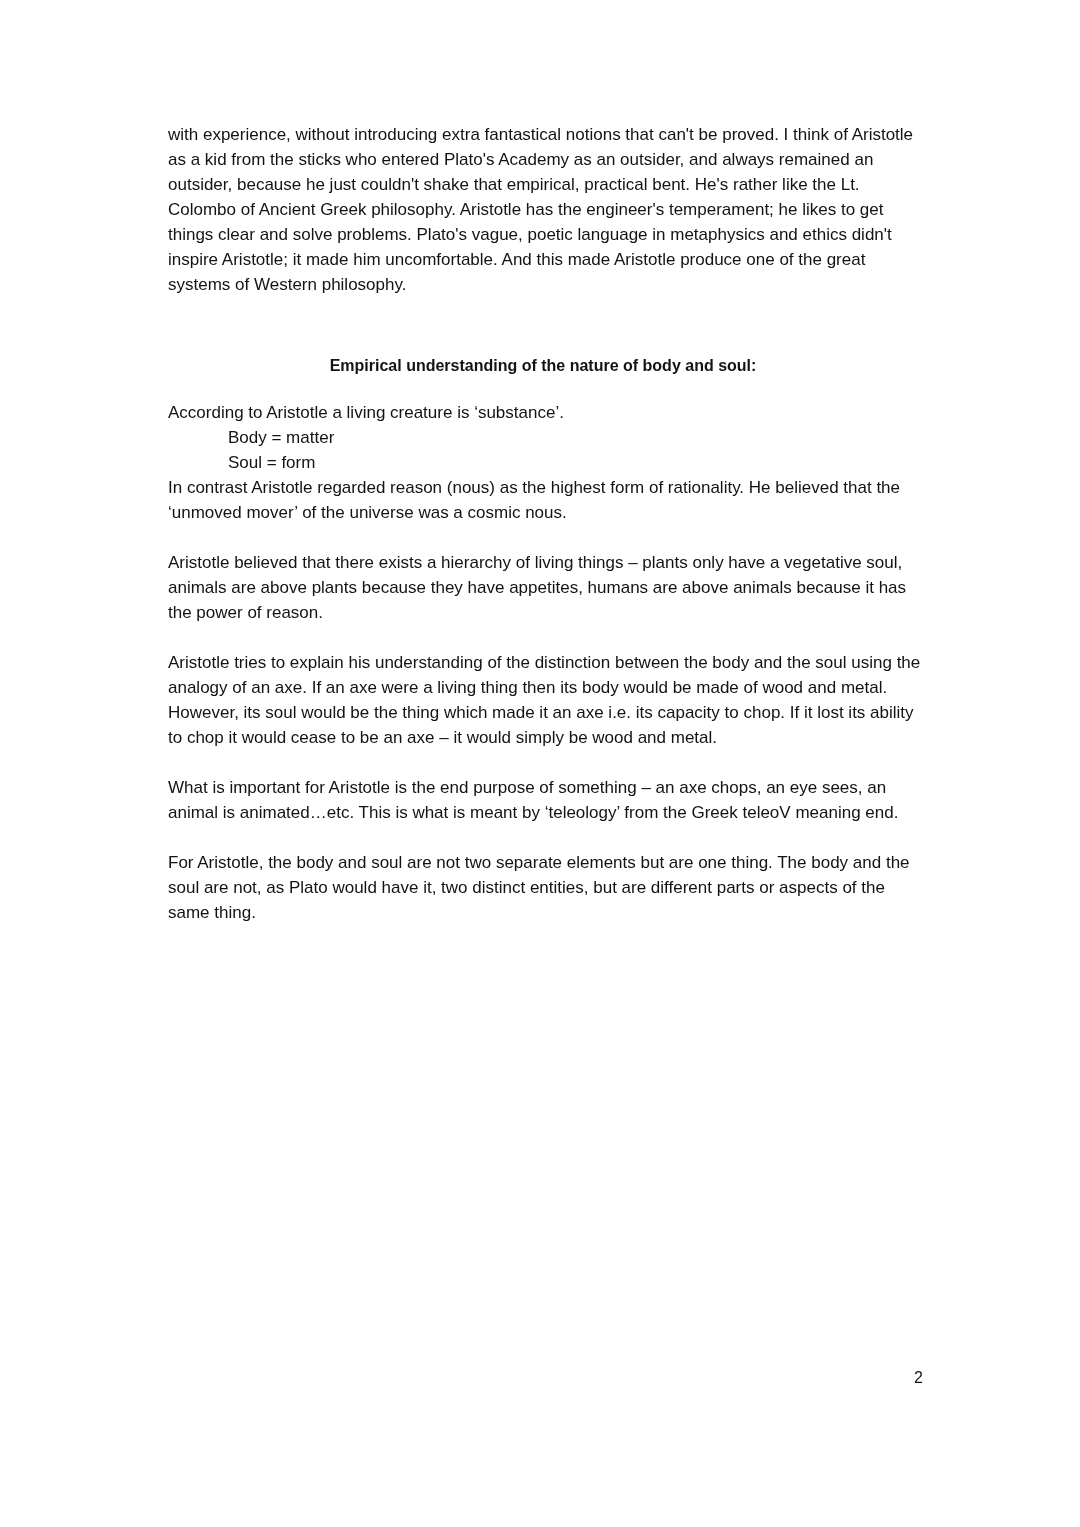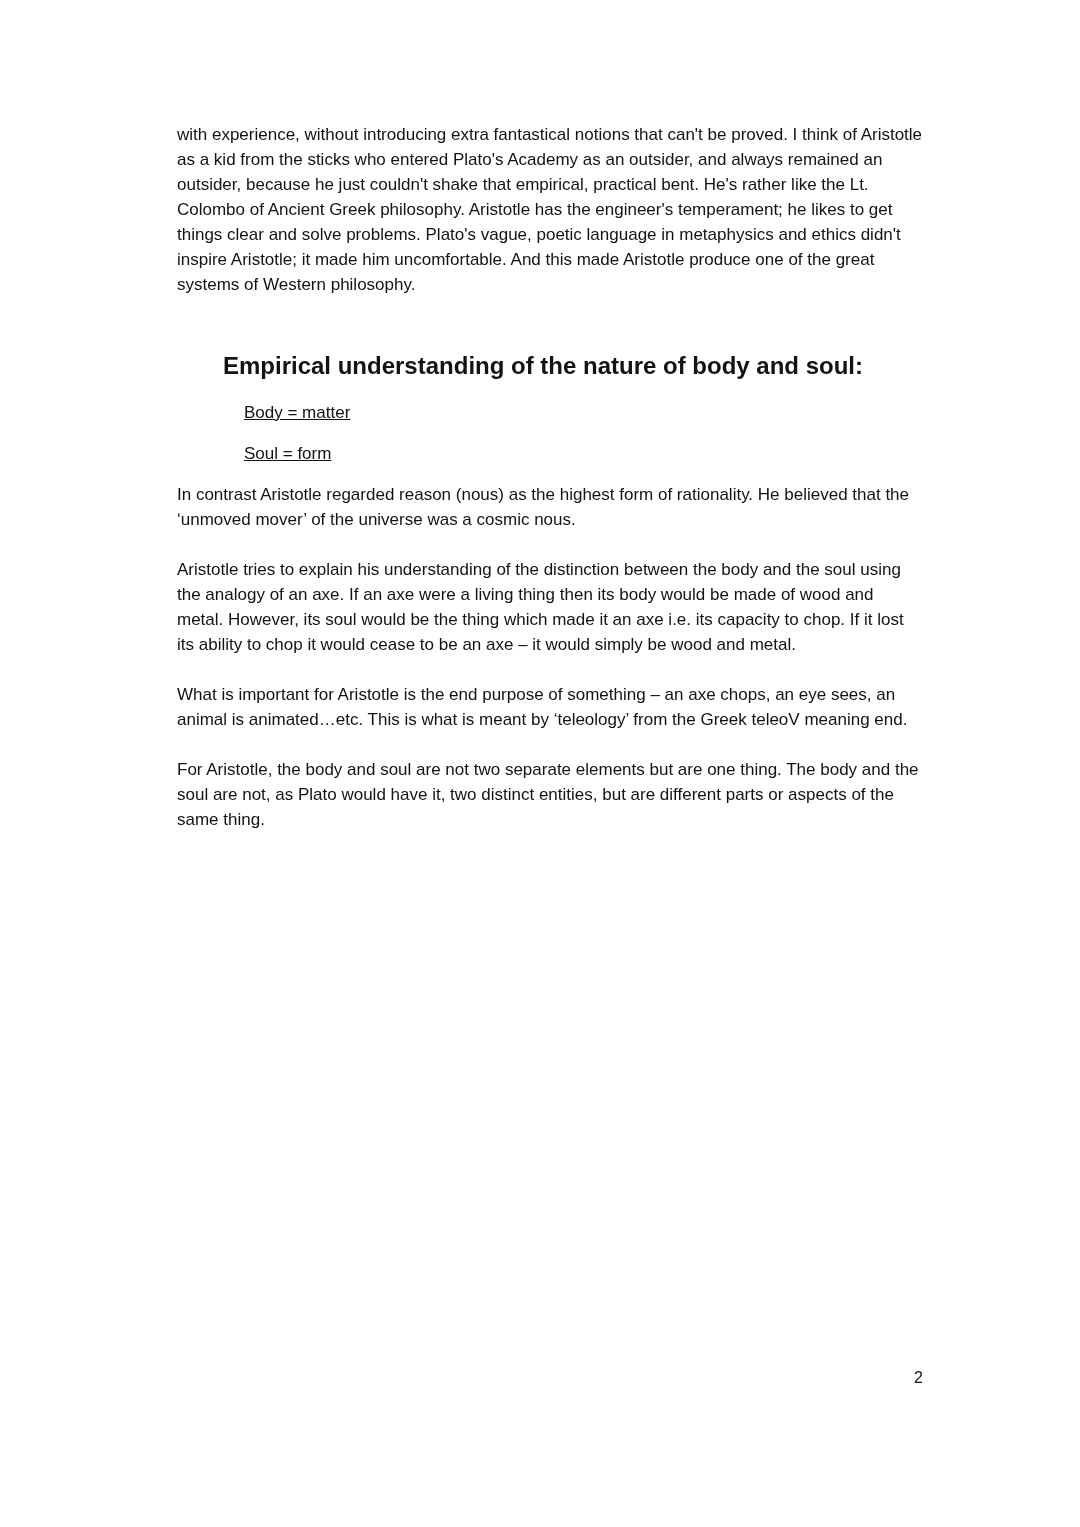--- a/index.html
+++ b/index.html
@@ -20,35 +20,34 @@
   }
   .content {
     position: absolute;
     left: 163px;
     top: 122px;
     width: 760px;
     font-size: 17px;
     line-height: 25px;
   }
   .para {
-    margin: 0 0 25px 14px;
+    margin: 0 0 25px 5px;
   }
   .para.tight {
     margin-bottom: 0;
   }
   .section-heading {
     font-weight: bold;
     text-align: center;
     margin: 56px 0 22px 0;
-    font-size: 24px;
+    font-size: 16px;
   }
   .indent-line {
     padding-left: 65px;
-    margin: 16px;
-    text-decoration: underline;
+    margin: 0;
   }
   .page-number {
     position: absolute;
     top: 1368px;
     left: 163px;
     width: 760px;
     text-align: right;
     font-size: 16px;
     line-height: 20px;
   }
@@ -56,29 +55,31 @@
 </head>
 <body>
 
 <div class="page">
   <div class="content">
 
     <p class="para">with experience, without introducing extra fantastical notions that can't be proved. I think of Aristotle as a kid from the sticks who entered Plato's Academy as an outsider, and always remained an outsider, because he just couldn't shake that empirical, practical bent. He's rather like the Lt. Colombo of Ancient Greek philosophy. Aristotle has the engineer's temperament; he likes to get things clear and solve problems. Plato's vague, poetic language in metaphysics and ethics didn't inspire Aristotle; it made him uncomfortable. And this made Aristotle produce one of the great systems of Western philosophy.</p>
 
     <h2 class="section-heading">Empirical understanding of the nature of body and soul:</h2>
 
+    <p class="para tight">According to Aristotle a living creature is ‘substance’.</p>
 
     <p class="indent-line">Body = matter</p>
 
     <p class="indent-line">Soul = form</p>
 
 
     <p class="para">In contrast Aristotle regarded reason (nous) as the highest form of rationality. He believed that the ‘unmoved mover’ of the universe was a cosmic nous.</p>
 
 
+    <p class="para">Aristotle believed that there exists a hierarchy of living things – plants only have a vegetative soul, animals are above plants because they have appetites, humans are above animals because it has the power of reason.</p>
 
     <p class="para">Aristotle tries to explain his understanding of the distinction between the body and the soul using the analogy of an axe. If an axe were a living thing then its body would be made of wood and metal. However, its soul would be the thing which made it an axe i.e. its capacity to chop. If it lost its ability to chop it would cease to be an axe – it would simply be wood and metal.</p>
 
 
 
     <p class="para">What is important for Aristotle is the end purpose of something – an axe chops, an eye sees, an animal is animated…etc. This is what is meant by ‘teleology’ from the Greek teleoV meaning end.</p>
 
     <p class="para">For Aristotle, the body and soul are not two separate elements but are one thing. The body and the soul are not, as Plato would have it, two distinct entities, but are different parts or aspects of the same thing.</p>
 
   </div>

